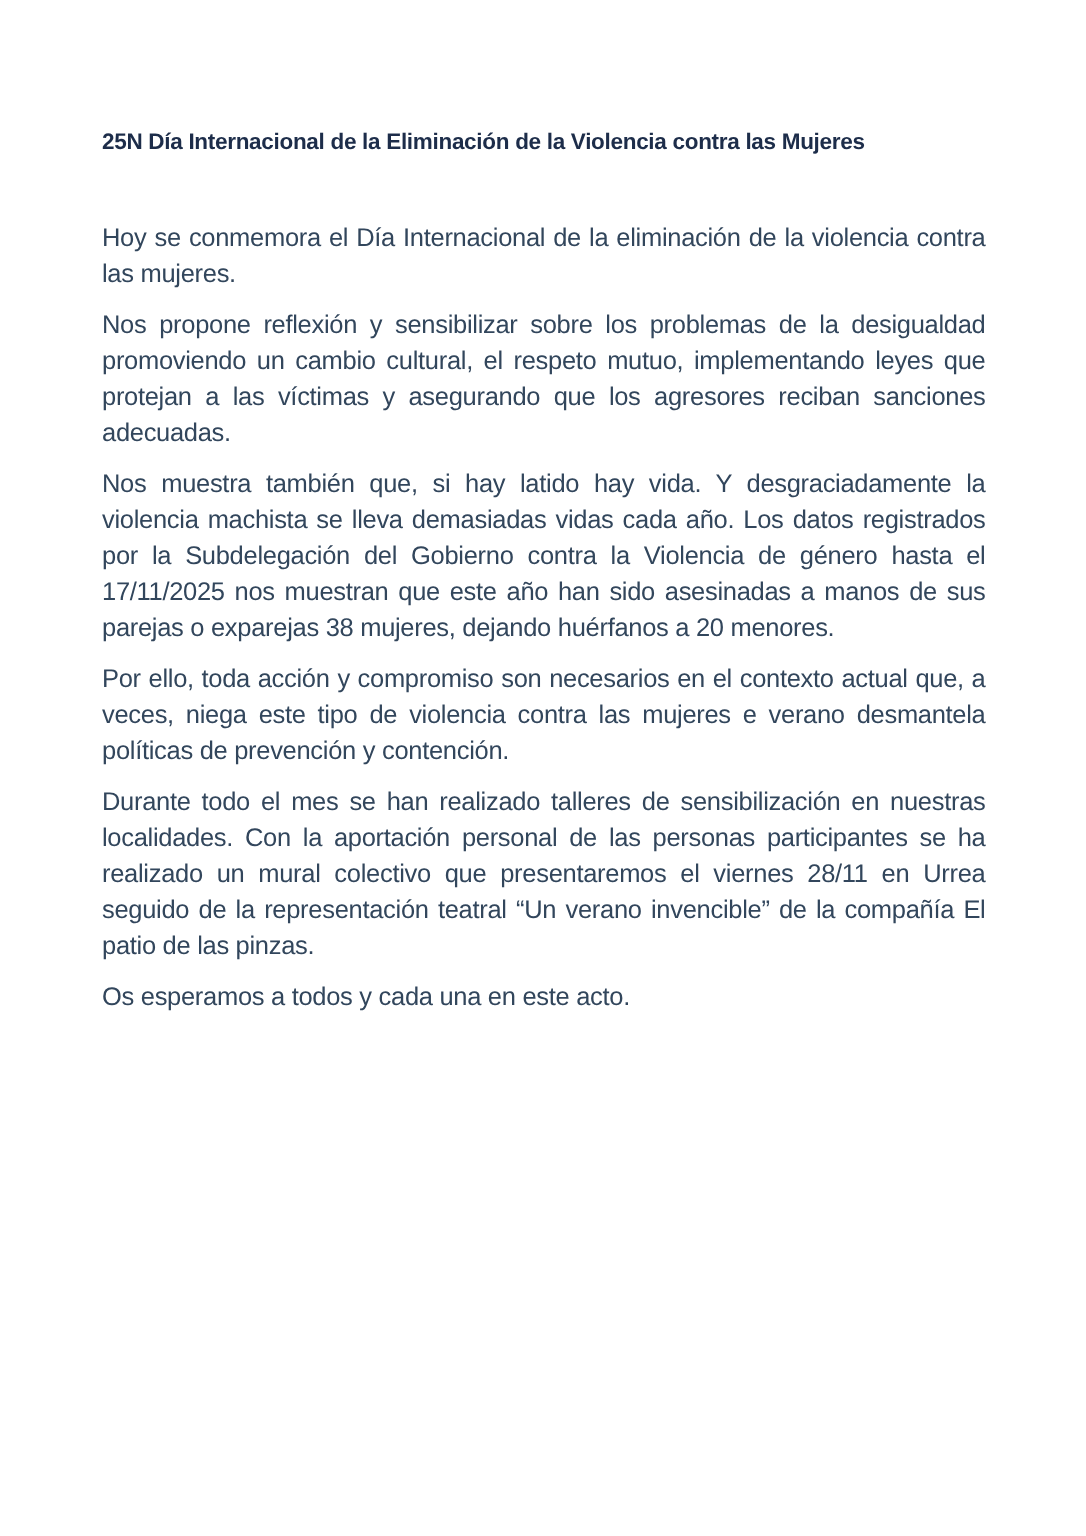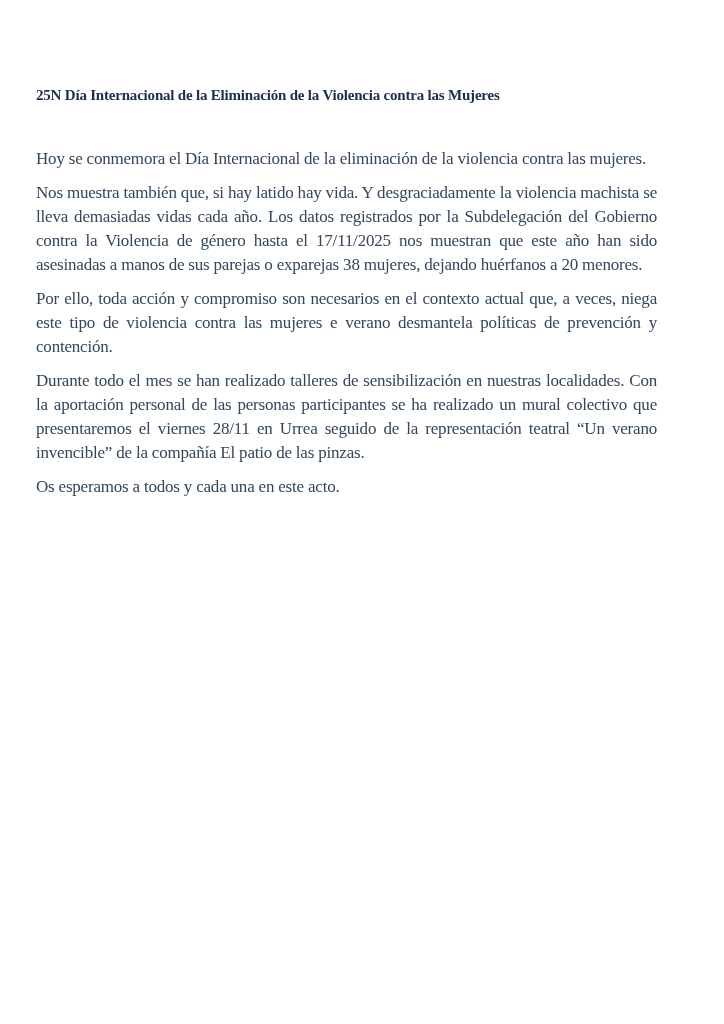--- a/index.html
+++ b/index.html
@@ -10,22 +10,22 @@
   body {
     width: 724px;
     height: 1024px;
     overflow: hidden;
   }
   .page {
     box-sizing: border-box;
     width: 724px;
     height: 1020px;
     background: #ffffff;
-    padding: 83px 67px 40px 36px;
-    font-family: Liberation Serif, serif;
+    padding: 83px 67px 40px 68px;
+    font-family: Liberation Sans, sans-serif;
     letter-spacing: -0.2px;
   }
   .doc-title {
     font-size: 15px;
     font-weight: 700;
     line-height: 24px;
     color: #1d2d4a;
     margin: 0 0 40px 0;
   }
   .doc-paragraph {
@@ -43,20 +43,21 @@
 </head>
 <body>
 
 <main class="page">
   <h1 class="doc-title">25N Día Internacional de la Eliminación de la Violencia contra las Mujeres</h1>
 
   <p class="doc-paragraph">Hoy se conmemora el Día Internacional de la eliminación de la violencia contra las mujeres.</p>
 
 
 
+  <p class="doc-paragraph">Nos propone reflexión y sensibilizar sobre los problemas de la desigualdad promoviendo un cambio cultural, el respeto mutuo, implementando leyes que protejan a las víctimas y asegurando que los agresores reciban sanciones adecuadas.</p>
 
   <p class="doc-paragraph">Nos muestra también que, si hay latido hay vida. Y desgraciadamente la violencia machista se lleva demasiadas vidas cada año. Los datos registrados por la Subdelegación del Gobierno contra la Violencia de género hasta el 17/11/2025 nos muestran que este año han sido asesinadas a manos de sus parejas o exparejas 38 mujeres, dejando huérfanos a 20 menores.</p>
 
   <p class="doc-paragraph">Por ello, toda acción y compromiso son necesarios en el contexto actual que, a veces, niega este tipo de violencia contra las mujeres e verano desmantela políticas de prevención y contención.</p>
 
   <p class="doc-paragraph">Durante todo el mes se han realizado talleres de sensibilización en nuestras localidades. Con la aportación personal de las personas participantes se ha realizado un mural colectivo que presentaremos el viernes 28/11 en Urrea seguido de la representación teatral “Un verano invencible” de la compañía El patio de las pinzas.</p>
 
   <p class="doc-paragraph last">Os esperamos a todos y cada una en este acto.</p>
 </main>
 

